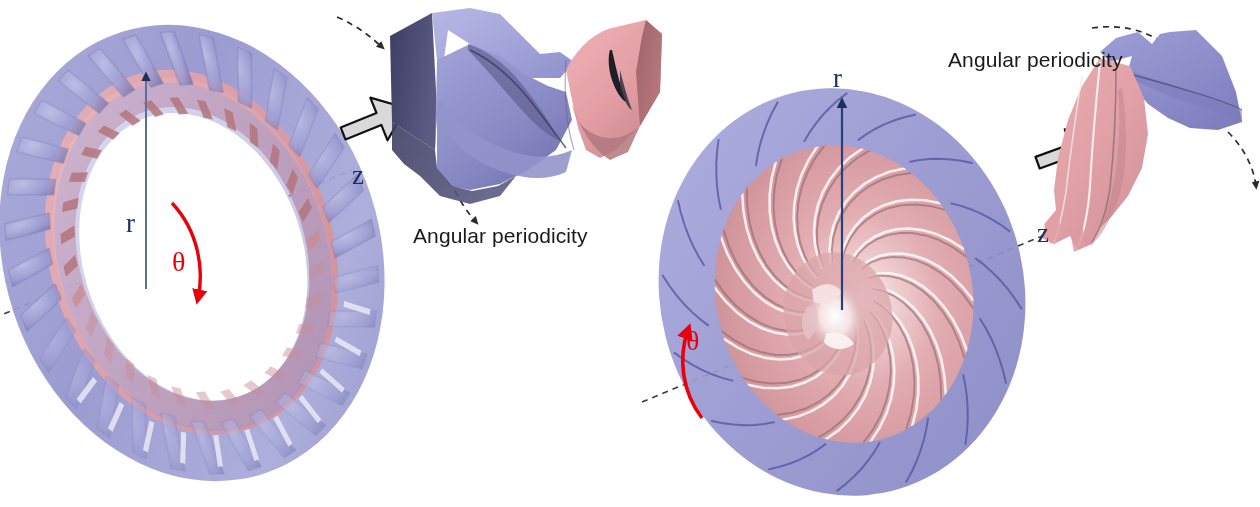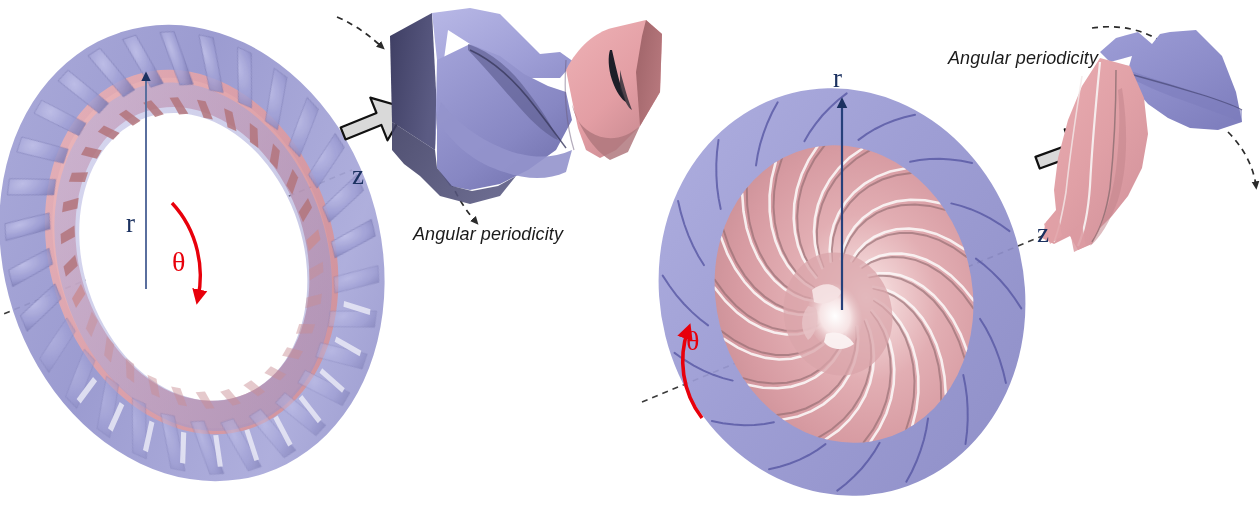--- a/index.html
+++ b/index.html
@@ -43,23 +43,22 @@
     font-size: 27px;
     font-weight: 400;
   }
   .label-theta {
     font-family: "Liberation Serif", serif;
     color: #e8000b;
     font-size: 28px;
   }
   .label-caption {
     font-family: "Liberation Sans", sans-serif;
-    font-style: italic;
     color: #1a1a1a;
-    font-size: 18px;
+    font-size: 21px;
     letter-spacing: 0.1px;
   }
 </style>
 </head>
 <body>
 
 <div id="figure">
 
   <div class="panel" id="panel-axial">
     <svg class="art" viewBox="0 0 630 507">

